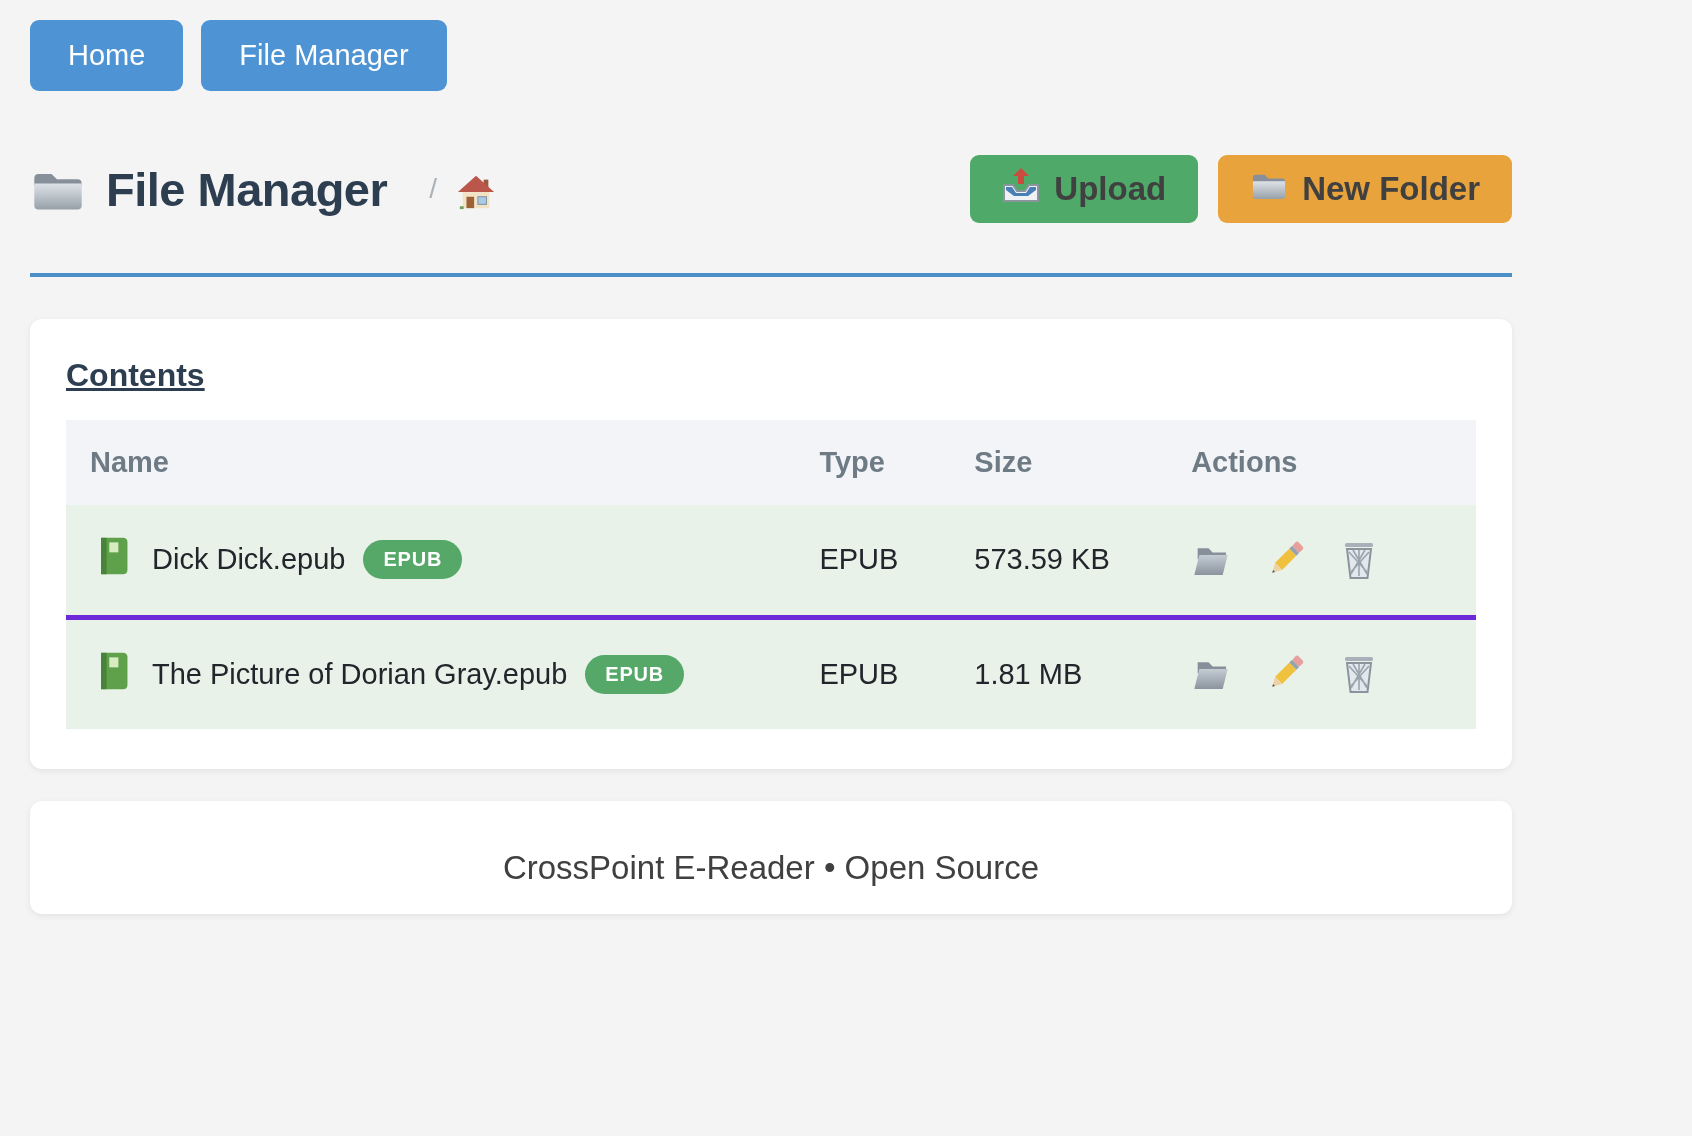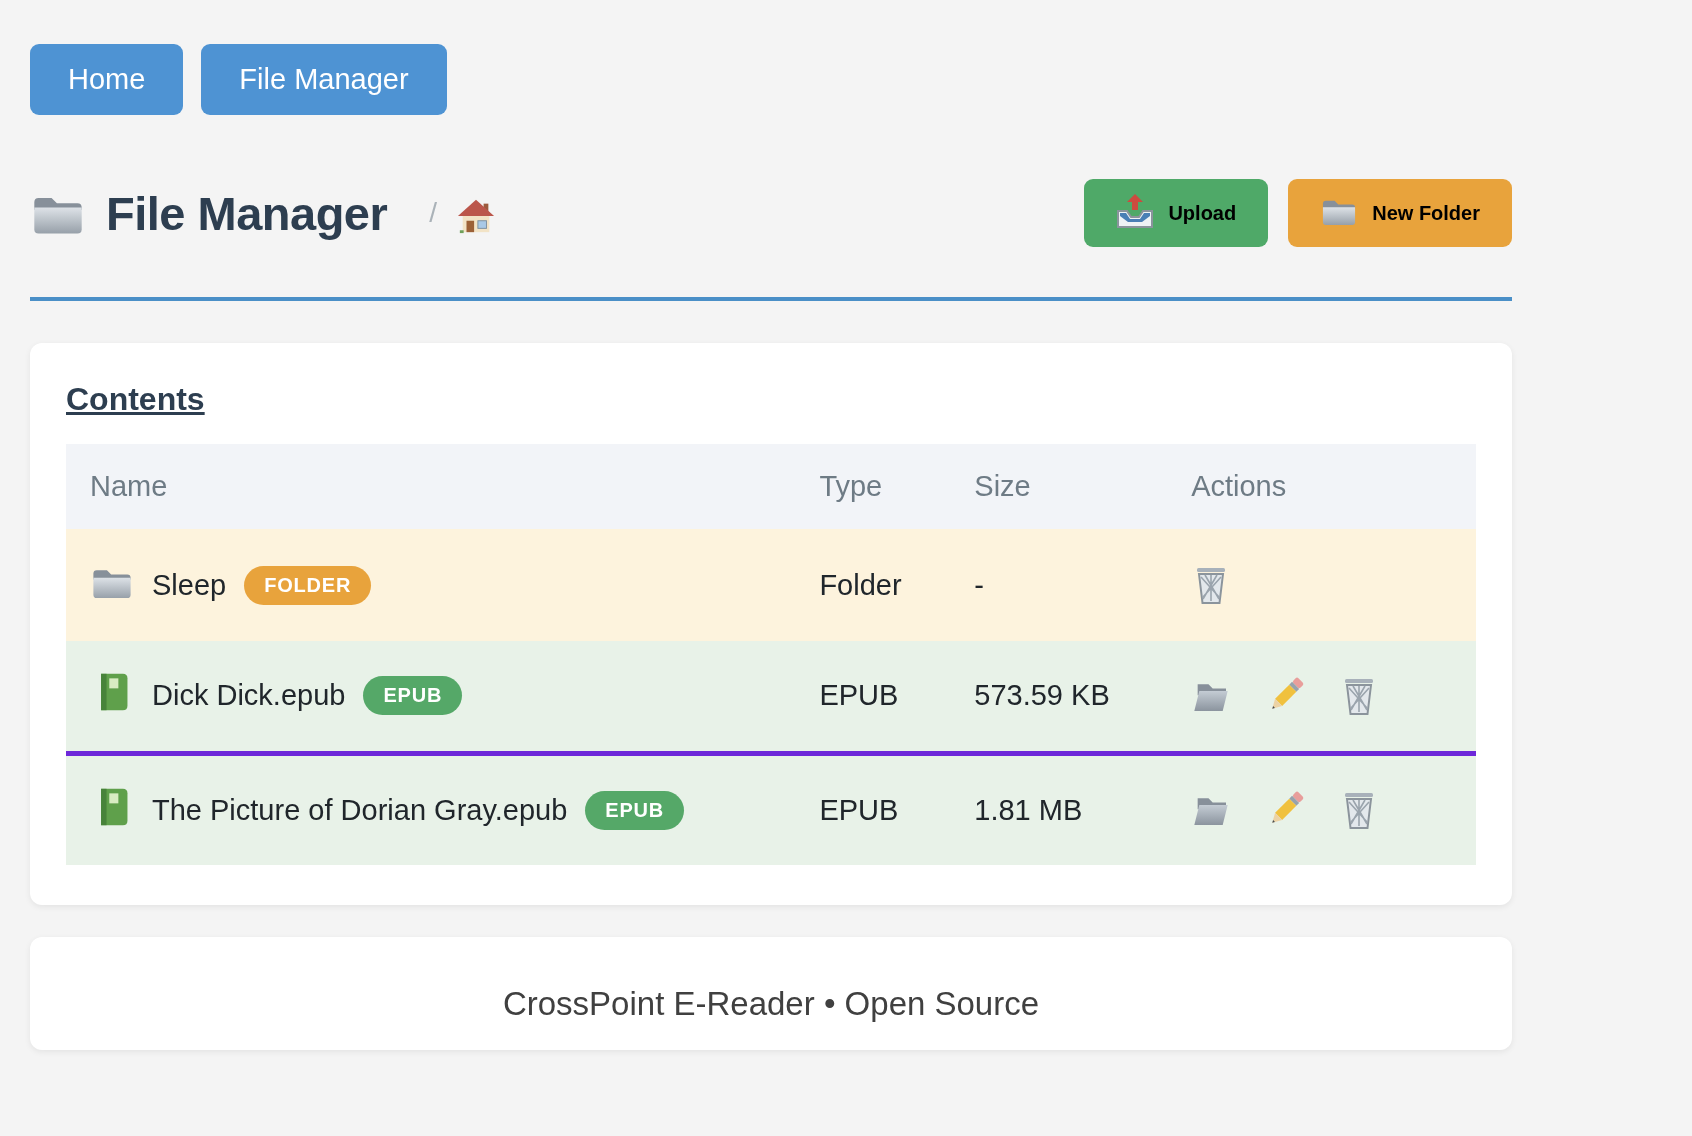--- a/index.html
+++ b/index.html
@@ -2,21 +2,21 @@
 <html><head>
 <meta charset="utf-8">
 <style>
   * { margin:0; padding:0; box-sizing:border-box; }
   html,body { width:1692px; height:1136px; }
   body {
     background:#f4f4f4;
     font-family:"Liberation Sans", sans-serif;
     overflow:hidden;
   }
-  .page { width:1482px; margin-left:30px; padding-top:44px; }
+  .page { width:1482px; margin-left:30px; padding-top:20px; }
 
   
   .nav { display:flex; gap:18px; }
   .nav-btn {
     background:#4e93d3; color:#fff; border:none; cursor:pointer;
     height:71px; padding:0 38px; border-radius:9px;
     font-size:29px; font-family:inherit;
   }
 
   
@@ -26,42 +26,42 @@
   .title-block { display:flex; align-items:center; gap:20px; }
   .title-icon svg { width:56px; height:50px; display:block; }
   .page-title { font-size:47px; font-weight:bold; color:#2d3e50; letter-spacing:-0.5px; }
   .crumb-sep { font-size:28px; color:#aab2b8; margin-left:22px; }
   .crumb-home svg { width:38px; height:38px; display:block; margin-top:6px; }
 
   .header-actions { display:flex; gap:20px; }
   .action-btn {
     display:flex; align-items:center; gap:14px; border:none; cursor:pointer;
     height:68px; padding:0 32px; border-radius:9px;
-    font-size:20px; font-weight:bold; color:#000000; font-family:inherit;
+    font-size:33px; font-weight:bold; color:#404040; font-family:inherit;
   }
   .btn-upload { background:#4fa968; }
   .btn-newfolder { background:#e8a33c; }
   .action-btn svg { width:38px; height:36px; }
 
   .title-divider { margin-top:50px; height:4px; background:#4a8fc7; border:none; }
 
   
   .card {
     margin-top:42px; background:#fff; border-radius:12px;
     box-shadow:0 2px 6px rgba(0,0,0,0.07);
   }
   .contents-card { padding:38px 36px 40px 36px; }
   .card-head { display:flex; justify-content:space-between; align-items:baseline; }
   .card-title { font-size:32px; font-weight:bold; color:#2d3e50;text-decoration:underline; }
   .card-summary { font-size:25px; color:#75838d; }
 
   table.files { width:100%; border-collapse:collapse; margin-top:26px; }
   table.files th {
     background:#f2f4f8; text-align:left; color:#6e7b85;
-    font-size:29px; font-weight:normal; height:85px; padding-left:24px;
+    font-size:29px; font-weight:bold; height:85px; padding-left:24px;
   }
   table.files td { height:112px; padding-left:24px; font-size:29px; color:#20262b; }
   col.c-name { width:730px; } col.c-type { width:155px; }
   col.c-size { width:217px; } col.c-actions { width:309px; }
   tr.row-folder td { background:#fdf3dd; }
   tr.row-epub td { background:#e8f2e8; }
   tr.row-epub + tr.row-epub td { border-top:5px solid #6d28d9; }
 
   .name-cell { display:flex; align-items:center; gap:18px; }
   .name-cell svg { width:44px; height:40px; flex:0 0 auto; }
@@ -192,42 +192,20 @@
       <thead>
         <tr>
           <th>Name</th>
           <th>Type</th>
           <th>Size</th>
           <th>Actions</th>
         </tr>
       </thead>
       <tbody>
 
-        <tr class="row-folder">
-          <td>
-            <span class="name-cell">
-              <span><svg viewBox="0 0 52 44">
-                    <use href="#ic-folder"></use>
-                  </svg></span>
-              <span>Sleep</span>
-              <span class="badge" style="background-color: rgb(232, 163, 60);">FOLDER</span>
-            </span>
-          </td>
-          <td>Folder</td>
-          <td>-</td>
-          <td>
-            <span class="actions-cell">
-              <span class="action-icon">
-                  <svg viewBox="0 0 40 40">
-                    <use href="#ic-trash"></use>
-                  </svg>
-                </span>
-            </span>
-          </td>
-        </tr>
 
         <tr class="row-epub">
           <td>
             <span class="name-cell">
               <span><svg viewBox="0 0 40 44">
                     <use href="#ic-green-book"></use>
                   </svg></span>
               <span>Dick Dick.epub</span>
               <span class="badge" style="background-color: rgb(85, 168, 104);">EPUB</span>
             </span>

